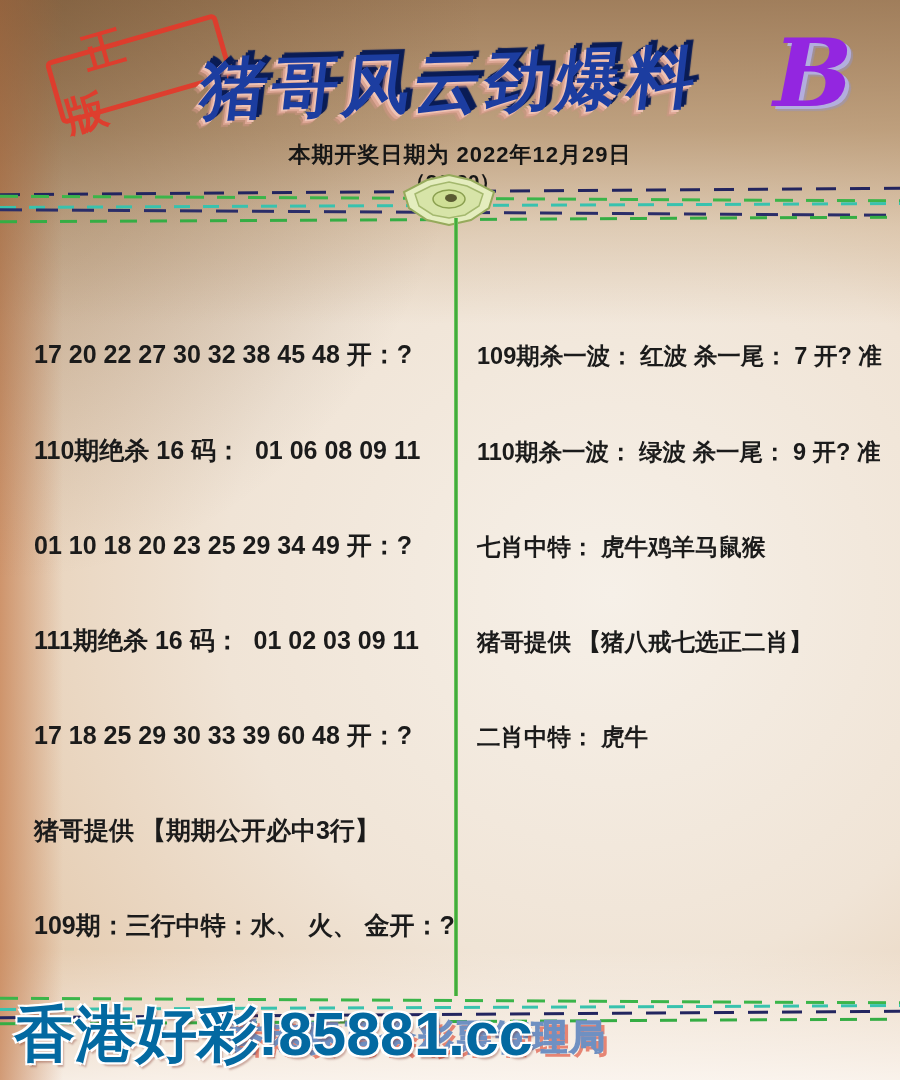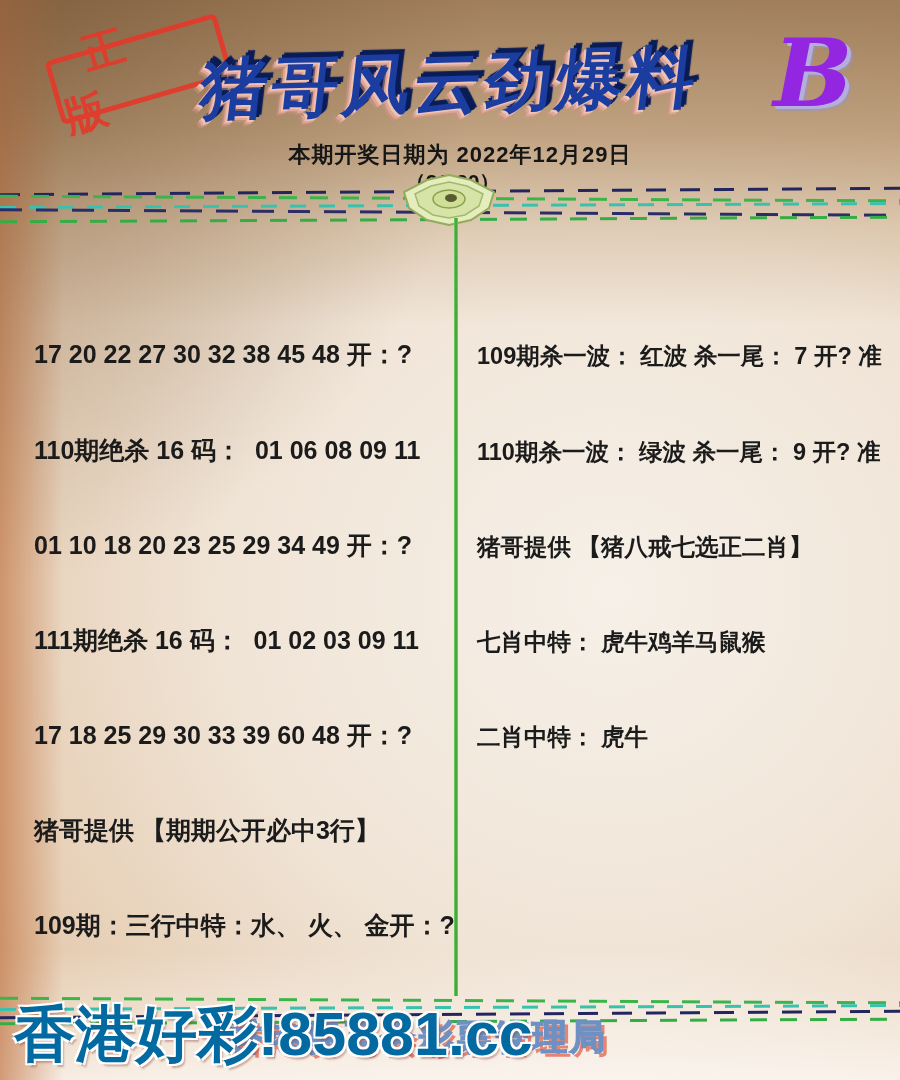--- a/index.html
+++ b/index.html
@@ -122,22 +122,22 @@
   
   
   
   
   
 </div>
 
 <div class="abs col col-right">
   <div class="line">109期杀一波： 红波 杀一尾： 7 开? 准</div>
   <div class="line">110期杀一波： 绿波 杀一尾： 9 开? 准</div>
+  <div class="line">七肖中特： 虎牛鸡羊马鼠猴</div>
   <div class="line">猪哥提供 【猪八戒七选正二肖】</div>
-  <div class="line">七肖中特： 虎牛鸡羊马鼠猴</div>
   <div class="line">二肖中特： 虎牛</div>
   
   
   
   
   
   
   
   
   

